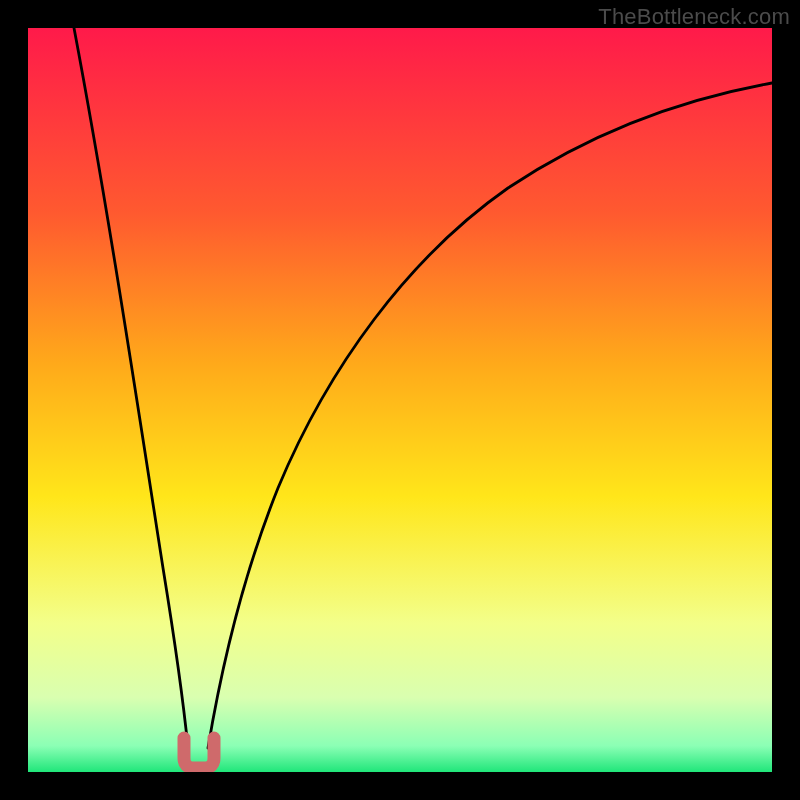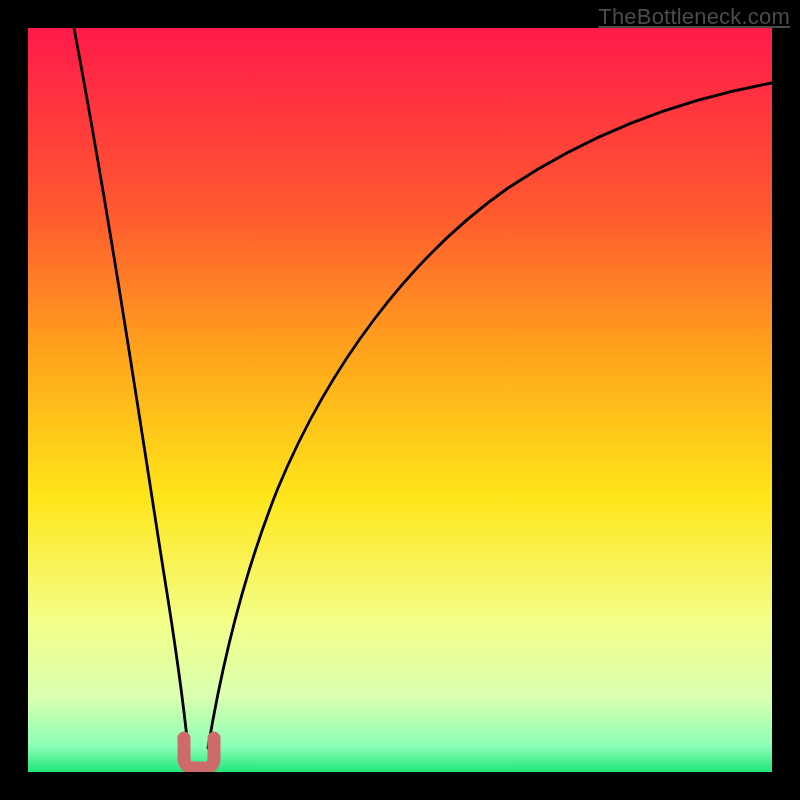--- a/index.html
+++ b/index.html
@@ -25,21 +25,20 @@
   }
   .watermark {
     position: absolute;
     top: 4px;
     right: 10px;
     color: #4b4b4b;
     font-size: 22px;
     letter-spacing: 0.2px;
     font-weight: 400;
     user-select: none;
-    text-decoration: underline;
   }
   svg.curves {
     position: absolute;
     inset: 0;
   }
 </style>
 </head>
 <body>
 
 <div class="frame">

